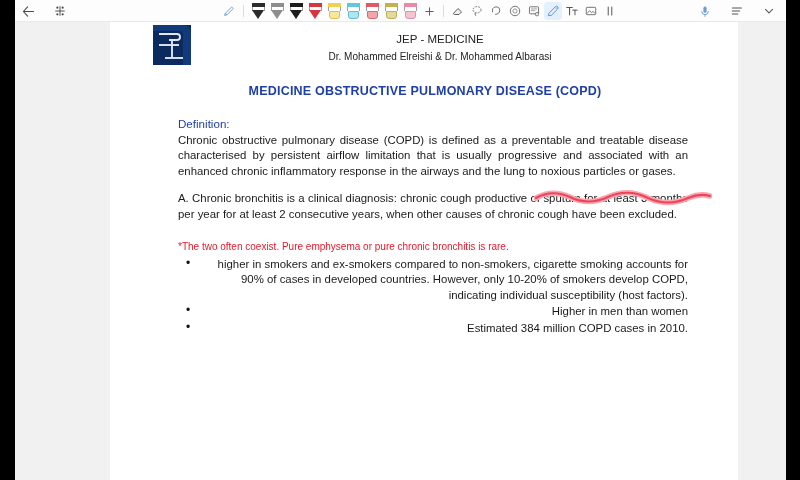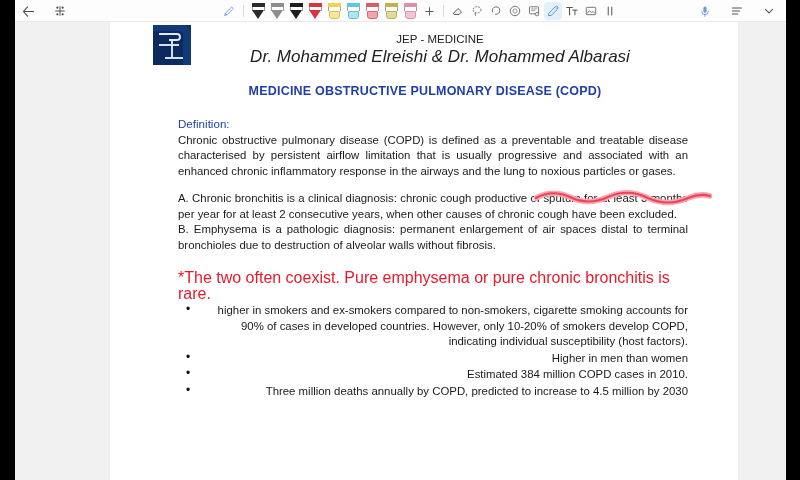--- a/index.html
+++ b/index.html
@@ -64,39 +64,39 @@
   #page-inner { position:relative; width:100%; height:100%; }
 
   #logo {
     position:absolute; left:43px; top:3px; width:38px; height:40px;
   }
 
   .doc-head {
     position:absolute; left:60px; top:8px; width:540px; text-align:center;
     color:#222; font-size:11.5px; line-height:18px;
   }
-  .doc-head .l2 { font-size:17px;font-style:italic; }
+  .doc-head .l2 { font-size:10px; }
 
   .doc-title {
     position:absolute; left:30px; top:62px; width:570px; text-align:center;
     color:#1f3fa8; font-weight:bold; font-size:12.5px; letter-spacing:.2px;
   }
 
   .body-col {
     position:absolute; left:68px; top:94px; width:510px;
     font-size:11.4px; line-height:15.5px; color:#1a1a1a;
   }
 
   h4.sec {
     color:#1f3fa8; font-weight:normal; font-size:11.6px; margin:0 0 1px 0;
   }
   p.just { text-align:justify; margin:0; }
   p.gap { margin-top:12px; }
   .bold { font-weight:normal; }
-  .note-red { color:#e8192c; margin-top:17px; font-size:16px; }
+  .note-red { color:#e8192c; margin-top:17px; font-size:10px; }
 
   ul.bul { list-style:none; margin:2px 0 0 0; padding:0; }
   ul.bul li {
     position:relative; padding-left:22px; margin-bottom:1px; text-align:right;
   }
   ul.bul li::before {
     content:"\2022"; position:absolute; left:8px; top:-1px; font-size:12px; color:#111;
   }
 
   
@@ -313,30 +313,28 @@
 
         <div class="doc-title">MEDICINE OBSTRUCTIVE PULMONARY DISEASE (COPD)</div>
 
         <div class="body-col">
 
           <h4 class="sec">Definition:</h4>
           <p class="just">Chronic obstructive pulmonary disease (COPD) is defined as a preventable and treatable disease characterised by persistent airflow limitation that is usually progressive and associated with an enhanced chronic inflammatory response in the airways and the lung to noxious particles or gases.</p>
 
           <p class="just gap"><span class="bold">A. Chronic bronchitis is a clinical diagnosis:</span><span> chronic cough productive of sputum for at least 3 months per year for at least 2 consecutive years, when other causes of chronic cough have been excluded.</span></p>
 
-          <p class="just"><span class="bold">B. Emphysema is a pathologic diagnosis:</span><span> permanent enlargement of air spaces distal to terminal bronchioles due to destruction of alveolar walls without fibrosis.</span></p>
 
           <p class="note-red">*The two often coexist. Pure emphysema or pure chronic bronchitis is rare.</p>
 
 
           <ul class="bul">
             <li>higher in smokers and ex-smokers compared to non-smokers, cigarette smoking accounts for 90% of cases in developed countries. However, only 10-20% of smokers develop COPD, indicating individual susceptibility (host factors).</li>
             <li>Higher in men than women</li>
             <li>Estimated 384 million COPD cases in 2010.</li>
-            <li>Three million deaths annually by COPD, predicted to increase to 4.5 million by 2030</li>
           </ul>
         </div>
 
         <svg id="squiggle" viewBox="0 0 178 22">
           <path d="M2 11 Q18 2 36 10 Q54 19 74 10 Q94 1 114 11 Q134 20 154 11 Q166 6 176 9" fill="none" stroke="#f7a8b2" stroke-width="5.5" stroke-linecap="round"></path>
           <path d="M2 11 Q18 2 36 10 Q54 19 74 10 Q94 1 114 11 Q134 20 154 11 Q166 6 176 9" fill="none" stroke="#ef4358" stroke-width="2.1" stroke-linecap="round"></path>
         </svg>
 
       </div>
     </div>

